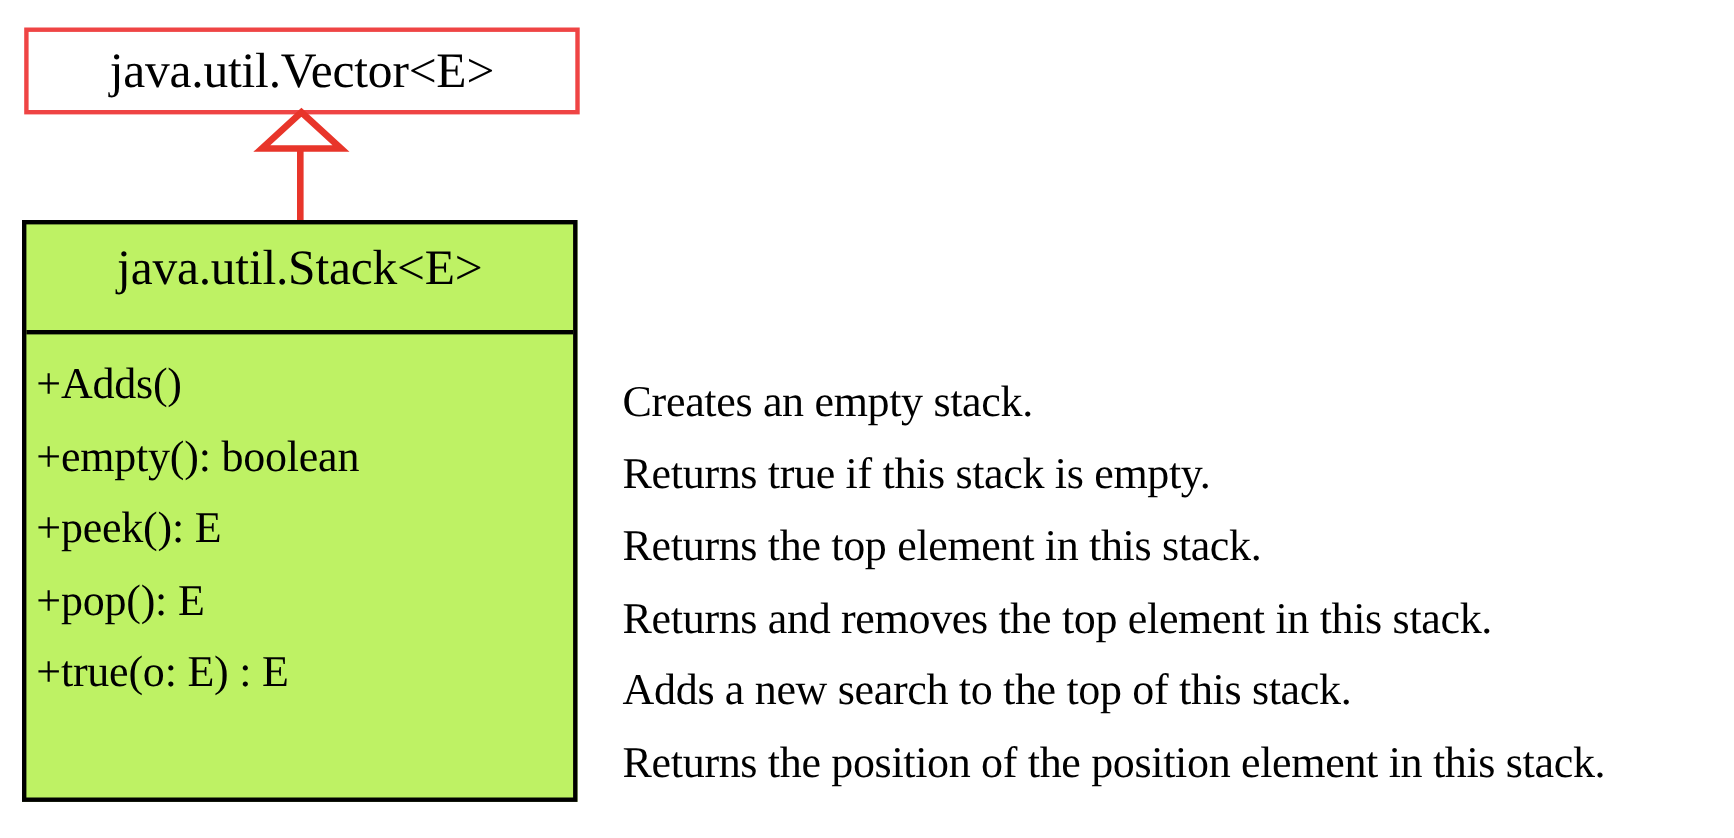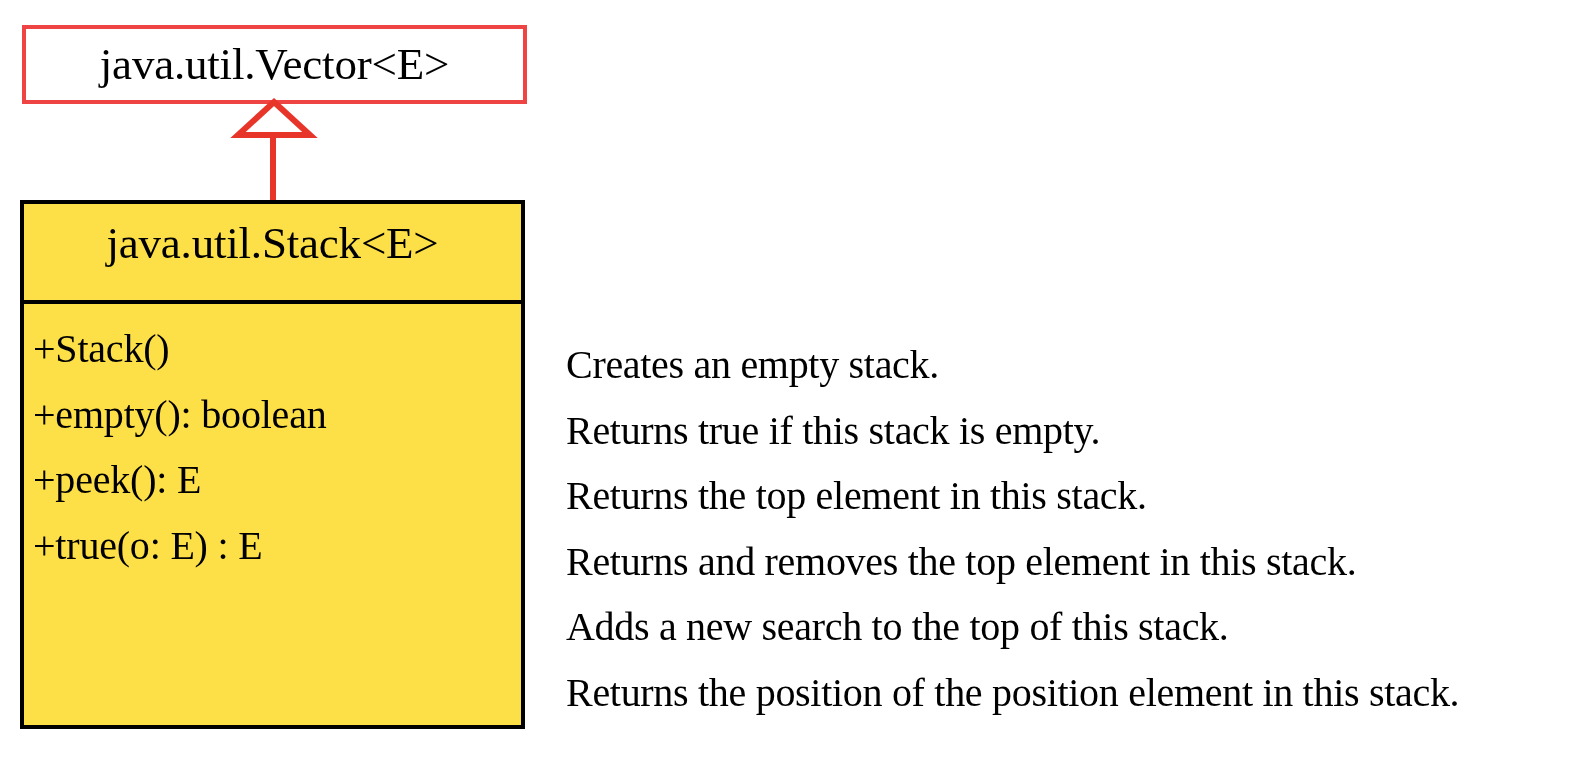--- a/index.html
+++ b/index.html
@@ -58,21 +58,21 @@
 
   
   .class-box-sub {
     position: absolute;
     left: 20px;
     top: 200px;
     width: 505px;
     height: 529px;
     box-sizing: border-box;
     border: 4px solid #000000;
-    background: #fde047;
+    background: #bef264;
   }
   .class-box-sub .class-title {
     position: absolute;
     left: 0;
     right: 0;
     top: 6px;
     height: 90px;
     text-align: center;
     font-size: 45px;
     line-height: 66px;
@@ -132,23 +132,24 @@
 
   <svg id="inheritance" viewBox="0 0 96 110" width="96" height="110">
     <polygon points="46,6 82,39 10,39" fill="#ffffff" stroke="#E8352A" stroke-width="6" stroke-linejoin="miter"></polygon>
     <line x1="45" y1="39" x2="45" y2="106" stroke="#E8352A" stroke-width="6"></line>
   </svg>
 
   <div class="class-box-sub">
     <div class="class-title">java.util.Stack&lt;E&gt;</div>
     <div class="compartment-divider"></div>
     <div class="members">
-      <div class="member-row">+Stack()</div>
+      <div class="member-row">+Adds()</div>
       <div class="member-row">+empty(): boolean</div>
       <div class="member-row">+peek(): E</div>
+      <div class="member-row">+pop(): E</div>
       <div class="member-row">+true(o: E) : E</div>
     </div>
   </div>
 
   <div id="descriptions">
     <div class="description-row">Creates an empty stack.</div>
     <div class="description-row">Returns true if this stack is empty.</div>
     <div class="description-row">Returns the top element in this stack.</div>
     <div class="description-row">Returns and removes the top element in this stack.</div>
     <div class="description-row">Adds a new search to the top of this stack.</div>

